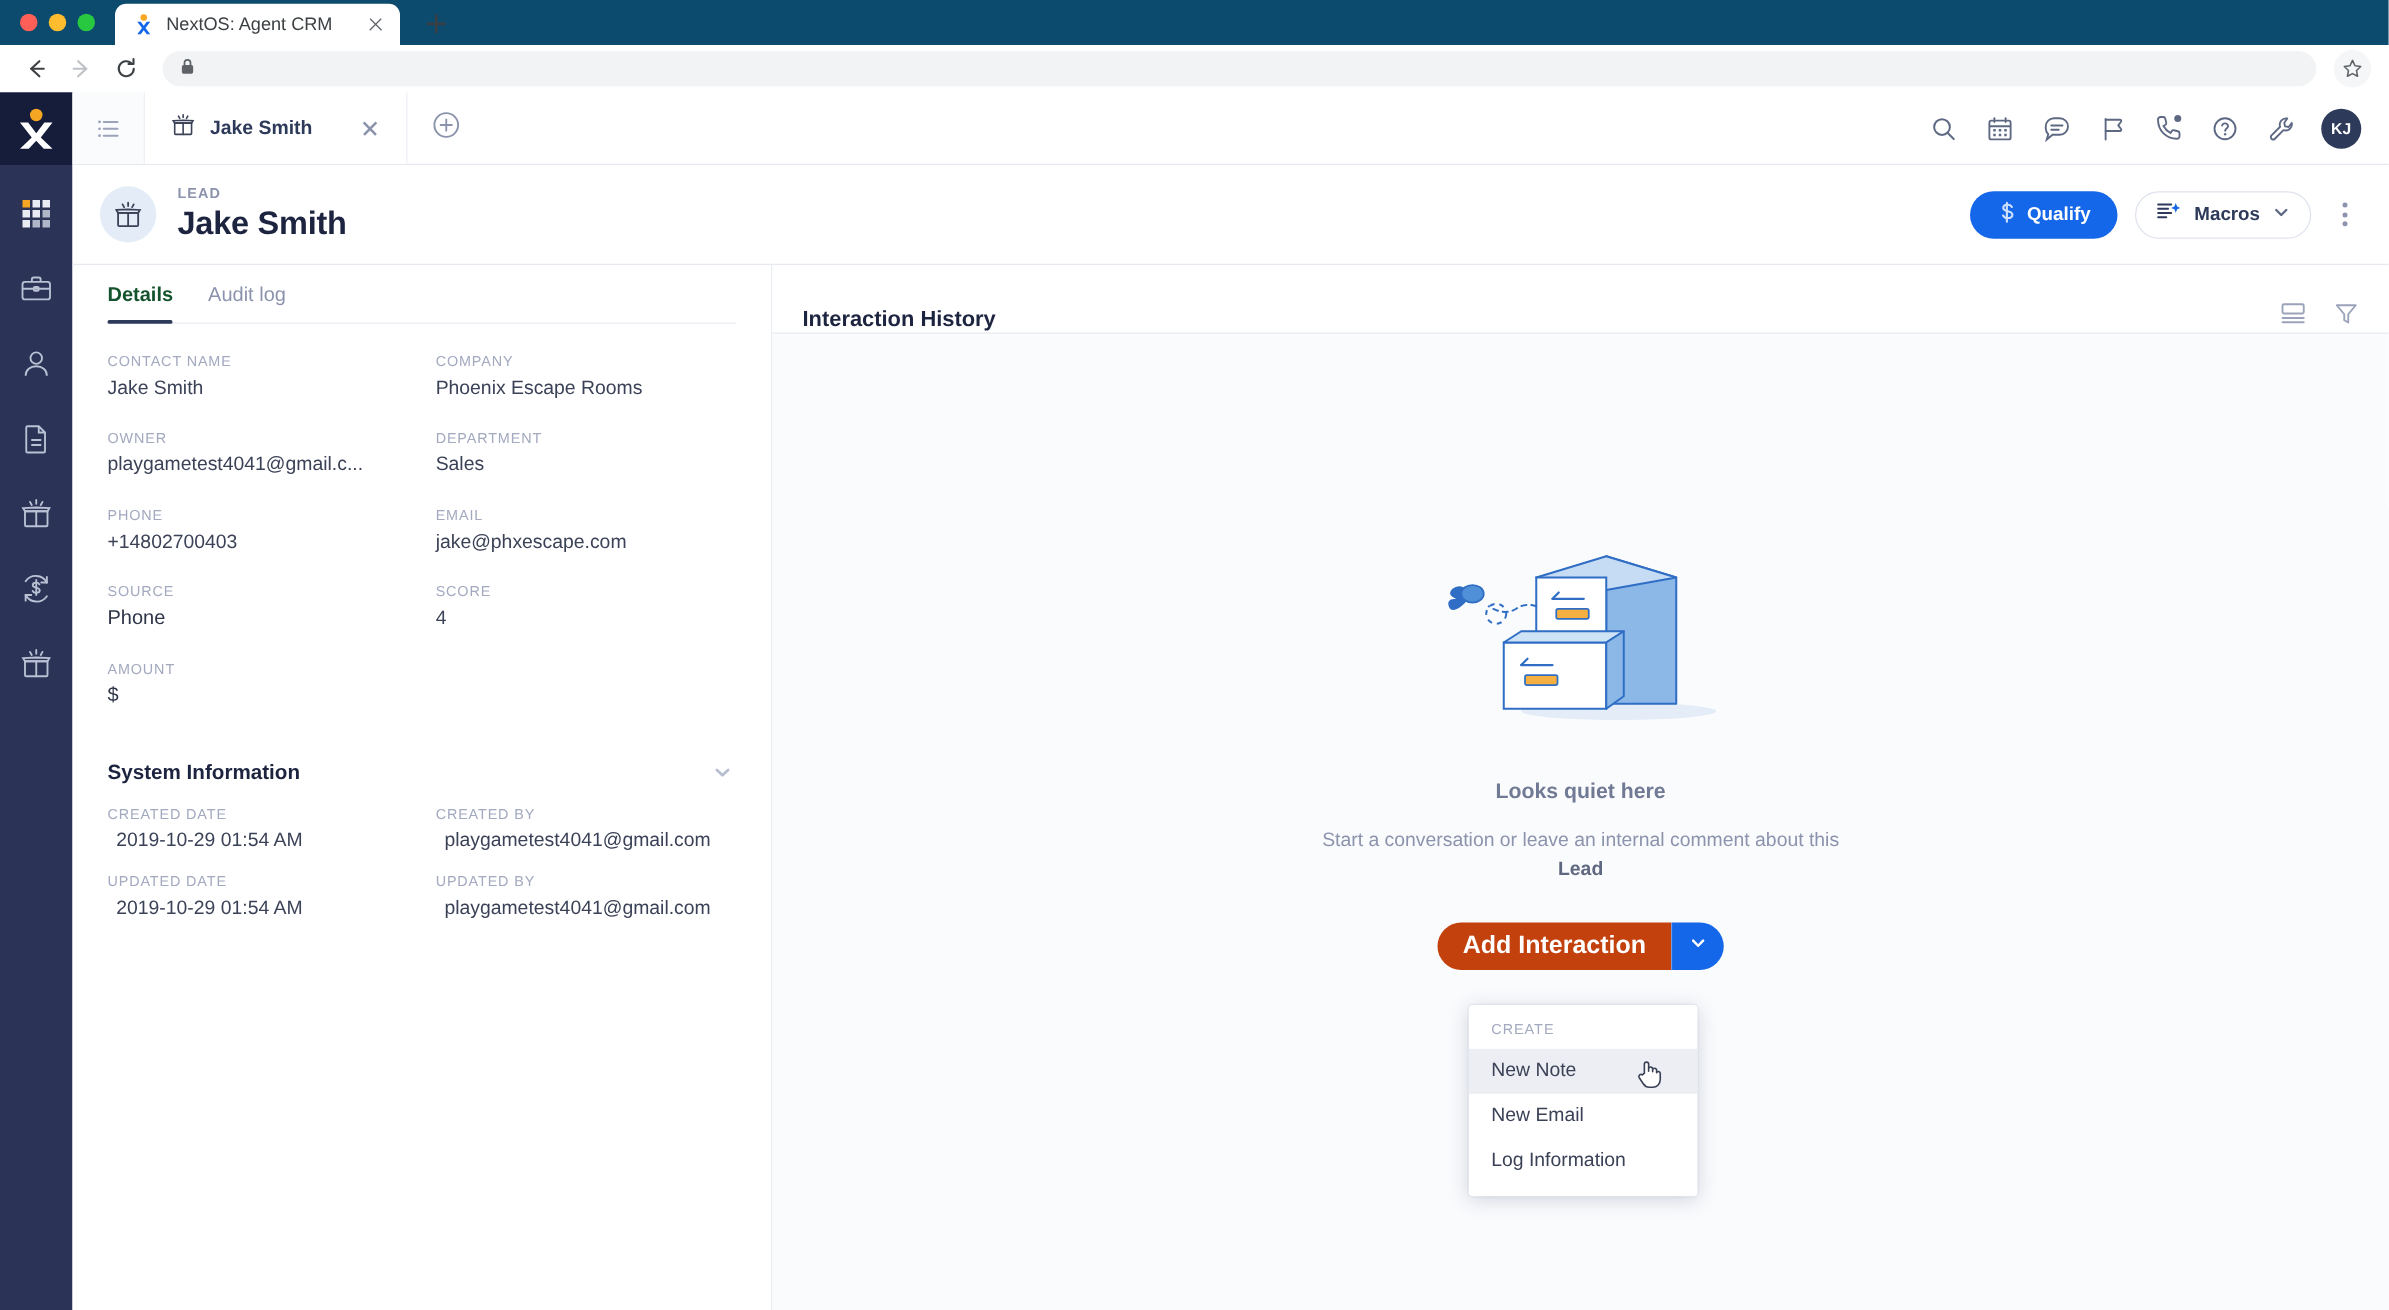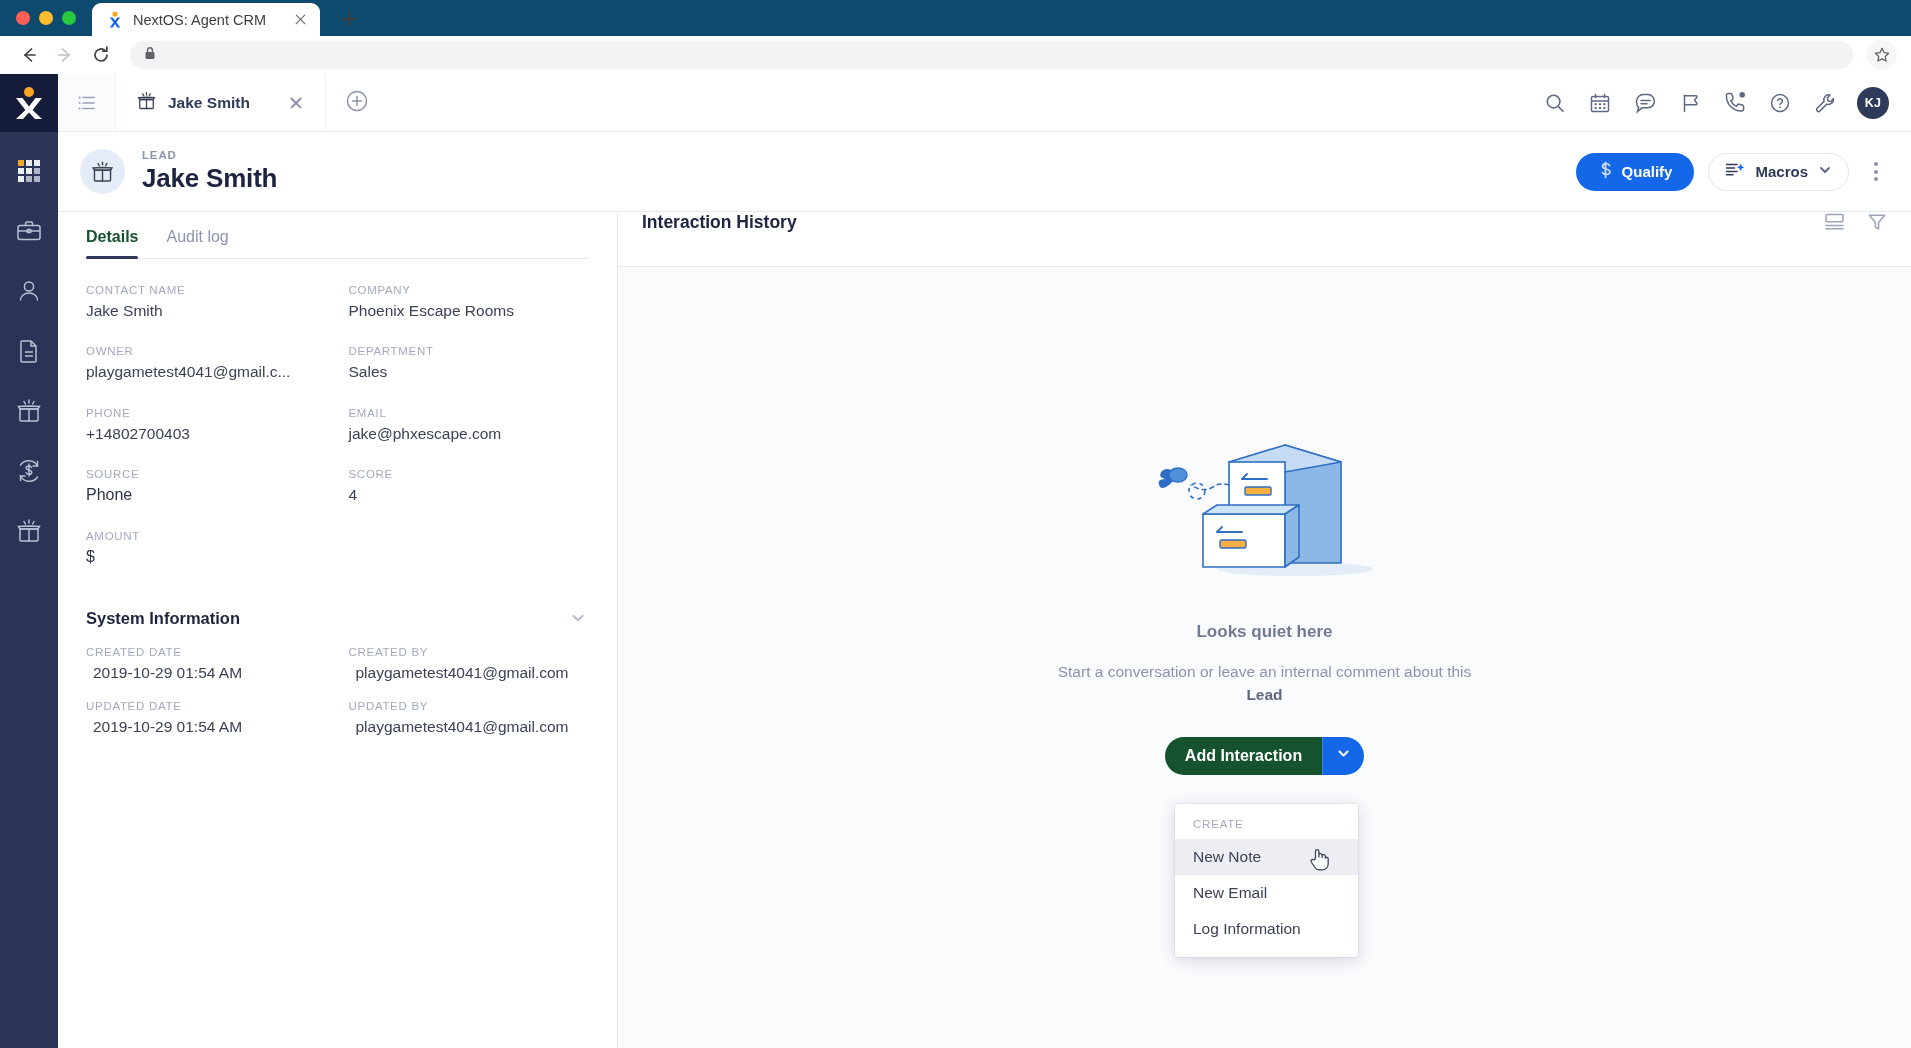--- a/index.html
+++ b/index.html
@@ -179,39 +179,39 @@
   .sysgrid .field { padding-top: 17px; }
   .sysgrid .field-value { padding-left: 7px; }
 
   
   .history {
     position: absolute; left: 618px; top: 138px; width: 1293px; height: 836px;
     background: #fafbfd;
   }
   .history-head {
     height: 55px; background: #ffffff; border-bottom: 1px solid #e6e9f0;
-    display: flex; align-items: flex-start; padding: 0 24px;
+    display: flex; align-items: flex-end; padding: 0 24px;
   }
   .history-title { font-size: 17.5px; font-weight: bold; color: #1d2440; }
   .history-tools { margin-left: auto; display: flex; gap: 22px; align-items: center; }
 
   .empty {
     position: absolute; left: 0; right: 0; top: 55px; bottom: 0;
     display: flex; flex-direction: column; align-items: center;
     padding-top: 150px;
   }
   .empty-title { font-size: 17px; font-weight: bold; color: #717a95; margin-top: 36px; }
   .empty-sub { font-size: 15.5px; color: #8c93ad; text-align: center; margin-top: 18px; line-height: 1.5; max-width: 420px; }
   .empty-sub b { color: #5f6880; }
 
   .cta-row { display: flex; margin-top: 30px; }
   .btn-add {
-    background: #14532d; color: #ffffff; height: 38px; padding: 0 20px;
+    background: #c2410c; color: #ffffff; height: 38px; padding: 0 20px;
     border-radius: 19px 0 0 19px; display: flex; align-items: center;
-    font-size: 16px; font-weight: bold;
+    font-size: 20px; font-weight: bold;
   }
   .btn-add-caret {
     background: #1467e8; width: 42px; height: 38px; border-radius: 0 19px 19px 0;
     display: flex; align-items: center; justify-content: center;
     border-left: 1px solid #3d83ec;
   }
 
   .dropdown {
     position: absolute; left: 1175px; top: 806px; width: 183px;
     background: #ffffff; border-radius: 3px;

